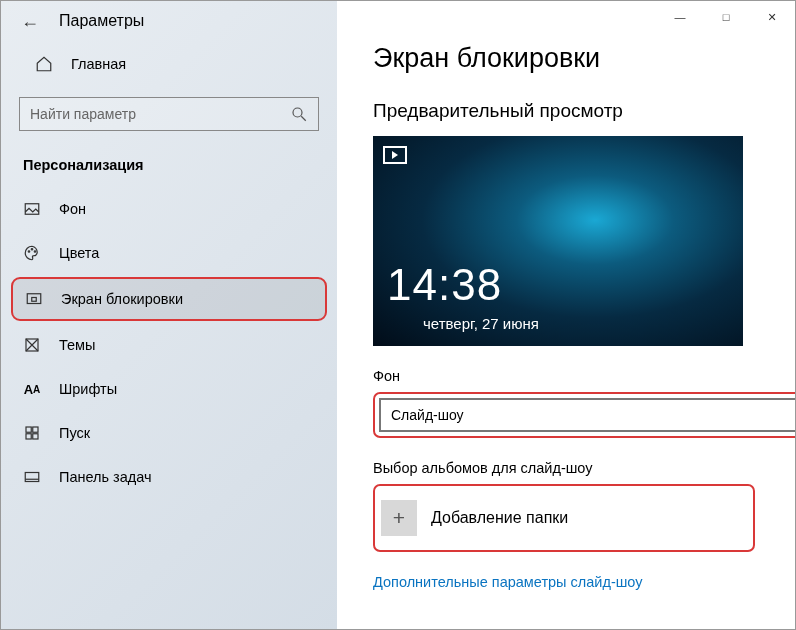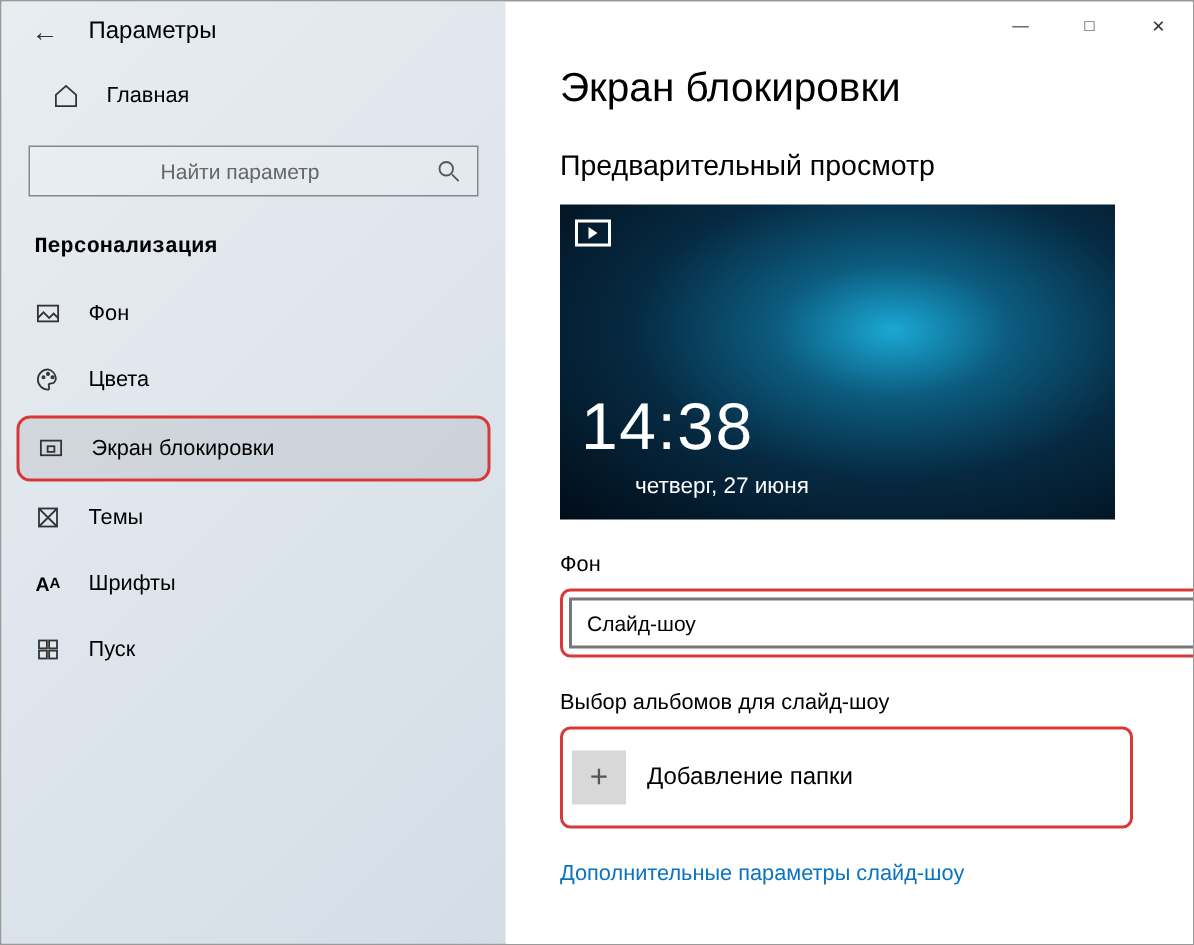--- a/index.html
+++ b/index.html
@@ -3,23 +3,23 @@
 <meta charset="utf-8">
 <style>
 * { margin: 0; padding: 0; box-sizing: border-box; font-family: 'Segoe UI', Tahoma, sans-serif; }
 body { width: 796px; height: 630px; background: #fff; overflow: hidden; border: 1px solid #999;}
 .window { display: flex; height: 100%; }
 .sidebar { width: 336px; background: linear-gradient(135deg, #e8edf2 0%, #d4dde6 100%); display: flex; flex-direction: column; }
 .titlebar { height: 40px; display: flex; align-items: center; padding-left: 20px; gap: 20px; }
 .back-btn { font-size: 18px; color: #333; cursor: pointer; }
 .home-row { display: flex; align-items: center; gap: 18px; padding: 14px 34px; font-size: 14.5px; cursor: pointer; }
 .search-box { margin: 10px 18px 20px 18px; height: 34px; border: 1px solid #888; display: flex; align-items: center; padding: 0 10px; background: rgba(255,255,255,0.15); }
-.search-box input { flex: 1; border: none; background: transparent; font-size: 14px; color: #333; outline: none; text-align: center; }
+.search-box input { flex: 1; border: none; background: transparent; font-size: 14px; color: #333; outline: none; }
 .search-box input::placeholder { color: #666; }
-.section-header { font-size: 14.5px; font-weight: 600; padding: 6px 22px 14px 22px; font-family: Liberation Mono, monospace;}
+.section-header { font-size: 14.5px; font-weight: 600; padding: 6px 22px 14px 22px;}
 .nav-item { display: flex; align-items: center; gap: 18px; padding: 12px 22px; font-size: 14.5px; cursor: pointer; min-height: 44px;}
 .nav-item.active { background: rgba(0,0,0,0.07); border: 2px solid #d93838; border-radius: 9px; margin: 2px 10px; padding: 10px 12px; }
 .icon { width: 18px; height: 18px; display: flex; align-items: center; justify-content: center; font-size: 16px; }
 .main { flex: 1; background: #fff; padding: 42px 36px 20px 36px; overflow-y: auto; position: relative; }
 .win-controls { position: absolute; top: 0; right: 0; display: flex; }
 .win-btn { width: 46px; height: 32px; display: flex; align-items: center; justify-content: center; cursor: pointer; font-size: 11px; color: #333;}
 .h1 { font-size: 27px; font-weight: 400; margin-bottom: 26px; }
 .h2 { font-size: 19px; font-weight: 400; margin-bottom: 14px; }
 .preview-box { width: 370px; height: 210px; background: radial-gradient(ellipse at 60% 40%, #1aa8d4 0%, #0c5b7e 25%, #062a42 55%, #010c18 100%); position: relative; color: #fff; margin-bottom: 22px; }
 .preview-icon { position: absolute; top: 10px; left: 10px; width: 24px; height: 18px; border: 2px solid #fff; display: flex; align-items: center; justify-content: center; font-size: 9px;}
@@ -109,20 +109,29 @@
       <span class="icon">
           <svg viewBox="0 0 24 24" fill="none" stroke="#333" stroke-width="1.6">
             <rect x="4" y="4" width="7" height="7"></rect>
             <rect x="13" y="4" width="7" height="7"></rect>
             <rect x="4" y="13" width="7" height="7"></rect>
             <rect x="13" y="13" width="7" height="7"></rect>
           </svg>
         </span>
       <span>Пуск</span>
     </div>
+    <div class="nav-item">
+      <span class="icon">
+          <svg viewBox="0 0 24 24" fill="none" stroke="#333" stroke-width="1.6">
+            <rect x="3" y="6" width="18" height="12"></rect>
+            <line x1="3" y1="15" x2="21" y2="15"></line>
+          </svg>
+        </span>
+      <span>Панель задач</span>
+    </div>
   </div>
 
   <div class="main">
     <div class="win-controls">
       <div class="win-btn">—</div>
       <div class="win-btn">□</div>
       <div class="win-btn">✕</div>
     </div>
 
     <div class="h1">Экран блокировки</div>

